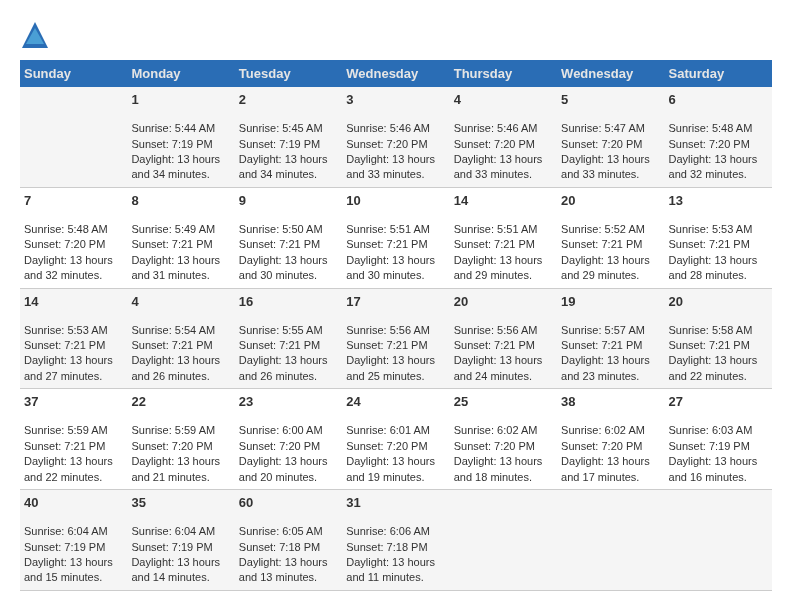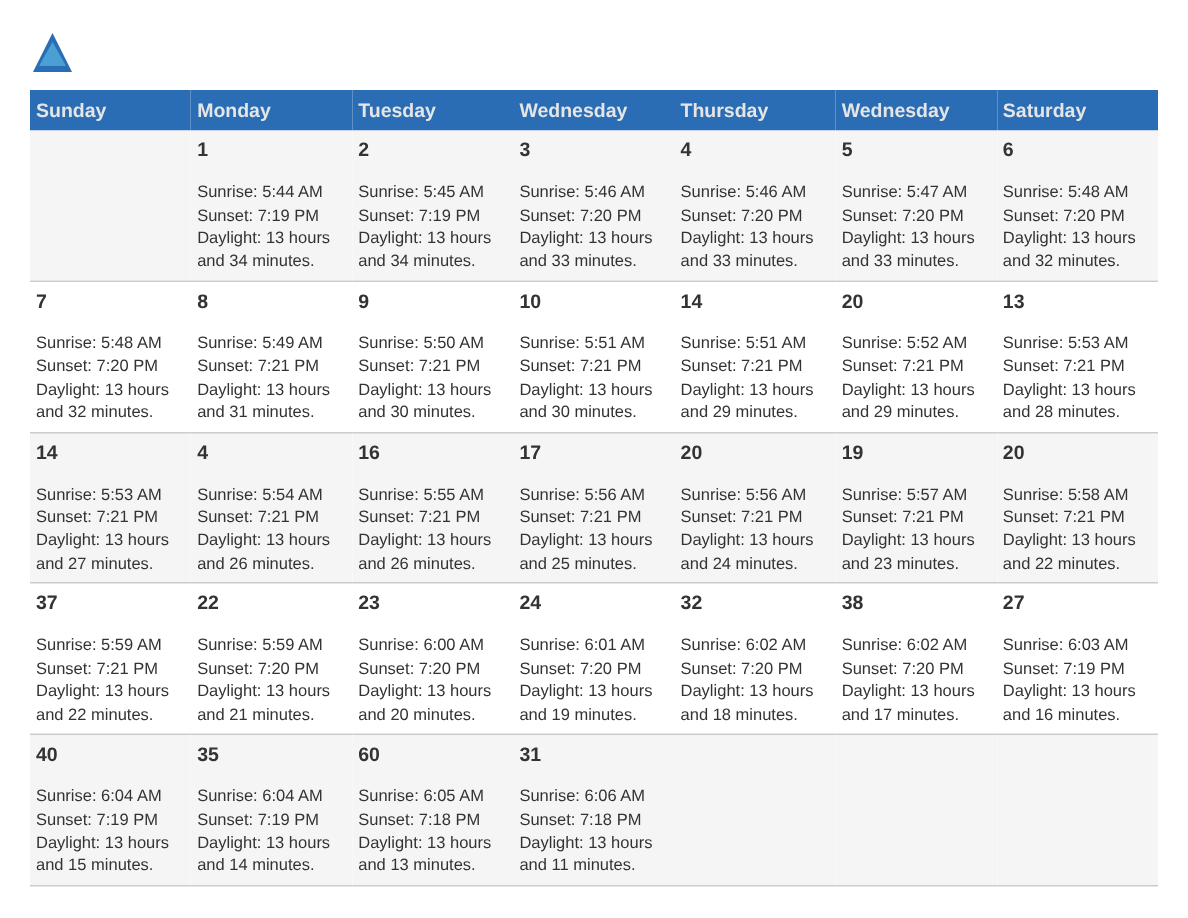--- a/index.html
+++ b/index.html
@@ -226,21 +226,21 @@
         </td>
         <td>
           <span class="day-num">23</span>
           <div class="day-info">Sunrise: 6:00 AM<br>Sunset: 7:20 PM<br>Daylight: 13 hours<br>and 20 minutes.</div>
         </td>
         <td>
           <span class="day-num">24</span>
           <div class="day-info">Sunrise: 6:01 AM<br>Sunset: 7:20 PM<br>Daylight: 13 hours<br>and 19 minutes.</div>
         </td>
         <td>
-          <span class="day-num">32</span>
+          <span class="day-num">25</span>
           <div class="day-info">Sunrise: 6:02 AM<br>Sunset: 7:20 PM<br>Daylight: 13 hours<br>and 18 minutes.</div>
         </td>
         <td>
           <span class="day-num">38</span>
           <div class="day-info">Sunrise: 6:02 AM<br>Sunset: 7:20 PM<br>Daylight: 13 hours<br>and 17 minutes.</div>
         </td>
         <td>
           <span class="day-num">27</span>
           <div class="day-info">Sunrise: 6:03 AM<br>Sunset: 7:19 PM<br>Daylight: 13 hours<br>and 16 minutes.</div>
         </td>

